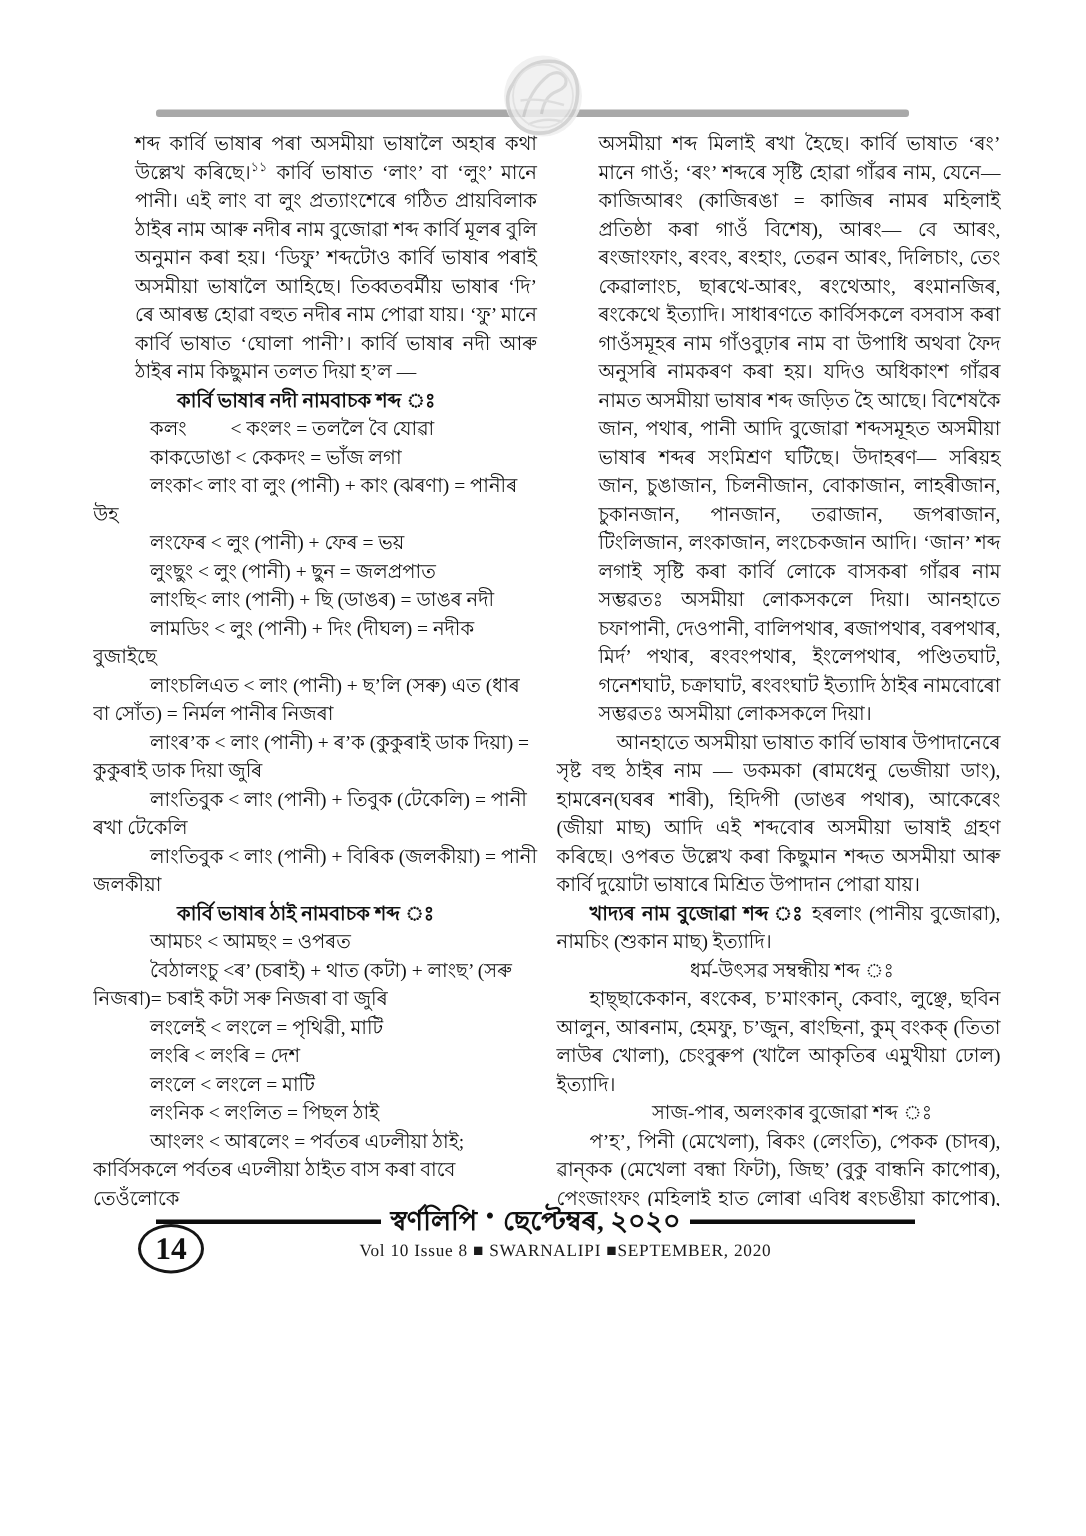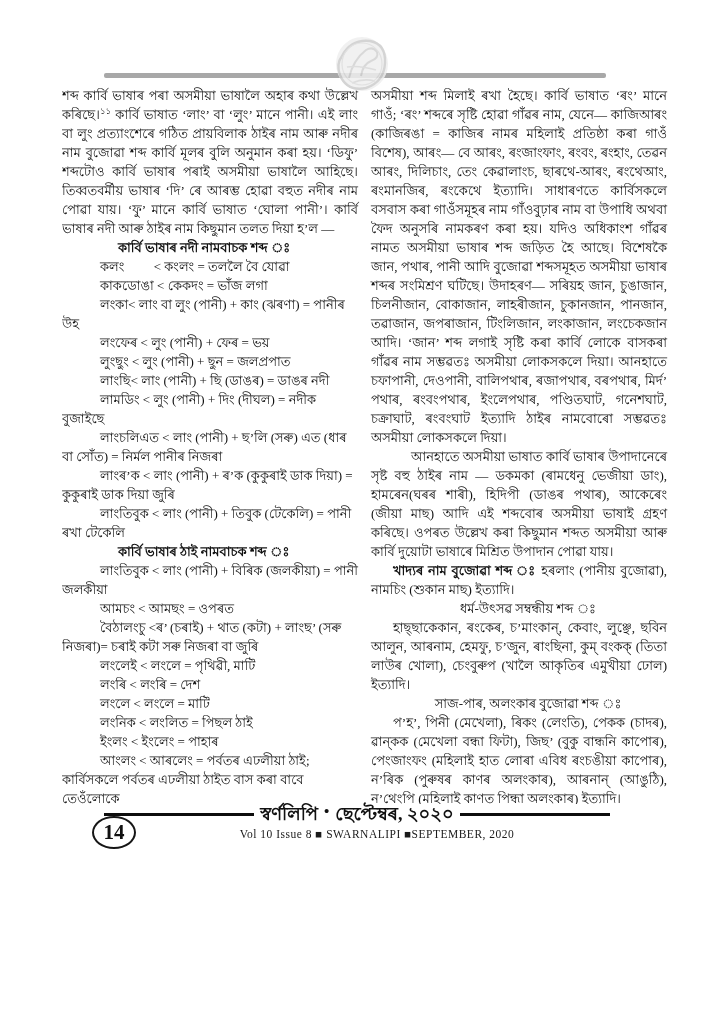--- a/index.html
+++ b/index.html
@@ -14,21 +14,21 @@
     position:absolute;left:104px;top:73px;width:502px;height:5px;
     background:#a8a8a8;border-radius:2px;
   }
   .watermark{position:absolute;left:333px;top:34px;width:58px;height:60px;opacity:0.85;}
   .content{
     position:absolute;left:62px;top:86px;width:606px;height:718px;
     display:flex;gap:13px;overflow:hidden;
   }
   .col{width:296px;font-size:13px;line-height:19px;text-align:justify;}
   .blk{margin:0;padding:0;}
-  .b-para{text-align:justify;}
+  .b-para{text-align:justify;margin-left:28px;}
   .b-para1{text-align:justify;text-indent:22px;}
   .b-para2{text-align:justify;text-indent:40px;}
   .b-headc{font-weight:bold;text-align:left;padding-left:56px;}
   .b-headl{font-weight:normal;text-align:center;text-indent:18px;}
   .b-item{text-align:left;text-indent:38px;}
   .blk sup{font-size:8.5px;line-height:0;vertical-align:super;}
   .footer{position:absolute;left:0;top:800px;width:724px;}
   .footer-rule-row{
     position:absolute;left:104px;top:4px;width:506px;
     display:flex;align-items:center;
@@ -75,29 +75,28 @@
         <p class="blk b-item"><span>কলং   &lt; কংলং = তললৈ বৈ যোৱা</span></p>
         <p class="blk b-item"><span>কাকডোঙা &lt; কেকদং = ভাঁজ লগা</span></p>
         <p class="blk b-item"><span>লংকা&lt; লাং বা লুং (পানী) + কাং (ঝৰণা) = পানীৰ উহ</span></p>
         <p class="blk b-item"><span>লংফেৰ &lt; লুং (পানী) + ফেৰ = ভয়</span></p>
         <p class="blk b-item"><span>লুংছুং &lt; লুং (পানী) + ছুন = জলপ্ৰপাত</span></p>
         <p class="blk b-item"><span>লাংছি&lt; লাং (পানী) + ছি (ডাঙৰ) = ডাঙৰ নদী</span></p>
         <p class="blk b-item"><span>লামডিং &lt; লুং (পানী) + দিং (দীঘল) = নদীক বুজাইছে</span></p>
         <p class="blk b-item"><span>লাংচলিএত &lt; লাং (পানী) + ছ’লি (সৰু) এত (ধাৰ বা সোঁত) = নিৰ্মল পানীৰ নিজৰা</span></p>
         <p class="blk b-item"><span>লাংৰ’ক &lt; লাং (পানী) + ৰ’ক (কুকুৰাই ডাক দিয়া) = কুকুৰাই ডাক দিয়া জুৰি</span></p>
         <p class="blk b-item"><span>লাংতিবুক &lt; লাং (পানী) + তিবুক (টেকেলি) = পানী ৰখা টেকেলি</span></p>
+        <p class="blk b-item"><span>লাংতিবুক &lt; লাং (পানী) + বিৰিক (জলকীয়া) = পানী জলকীয়া</span></p>
         <p class="blk b-headc"><span>কাৰ্বি ভাষাৰ ঠাই নামবাচক শব্দ ঃ</span></p>
-        <p class="blk b-item"><span>লাংতিবুক &lt; লাং (পানী) + বিৰিক (জলকীয়া) = পানী জলকীয়া</span></p>
         <p class="blk b-item"><span>আমচং &lt; আমছং = ওপৰত</span></p>
         <p class="blk b-item"><span>বৈঠালংচু &lt;ৰ’ (চৰাই) + থাত (কটা) + লাংছ’ (সৰু নিজৰা)= চৰাই কটা সৰু নিজৰা বা জুৰি</span></p>
         <p class="blk b-item"><span>লংলেই &lt; লংলে = পৃথিৱী, মাটি</span></p>
         <p class="blk b-item"><span>লংৰি &lt; লংৰি  = দেশ</span></p>
         <p class="blk b-item"><span>লংলে &lt; লংলে = মাটি</span></p>
         <p class="blk b-item"><span>লংনিক &lt; লংলিত = পিছল ঠাই</span></p>
-        <p class="blk b-item"><span>ইংলং  &lt; ইংলেং  = পাহাৰ</span></p>
         <p class="blk b-item"><span>আংলং  &lt; আৰলেং = পৰ্বতৰ এঢলীয়া ঠাই; কাৰ্বিসকলে পৰ্বতৰ এঢলীয়া ঠাইত বাস কৰা বাবে তেওঁলোকে</span></p>
       </div>
     <div class="col" id="col-right">
         <p class="blk b-para"><span>অসমীয়া শব্দ মিলাই ৰখা হৈছে। কাৰ্বি ভাষাত ‘ৰং’ মানে গাওঁ; ‘ৰং’ শব্দৰে সৃষ্টি হোৱা গাঁৱৰ নাম, যেনে— কাজিআৰং (কাজিৰঙা = কাজিৰ নামৰ মহিলাই প্ৰতিষ্ঠা কৰা গাওঁ বিশেষ), আৰং— বে আৰং, ৰংজাংফাং, ৰংবং, ৰংহাং, তেৱন আৰং, দিলিচাং, তেং কেৱালাংচ, ছাৰথে-আৰং, ৰংথেআং, ৰংমানজিৰ, ৰংকেথে ইত্যাদি। সাধাৰণতে কাৰ্বিসকলে বসবাস কৰা গাওঁসমূহৰ নাম গাঁওবুঢ়াৰ নাম বা উপাধি অথবা ফৈদ অনুসৰি নামকৰণ কৰা হয়। যদিও অধিকাংশ গাঁৱৰ নামত অসমীয়া ভাষাৰ শব্দ জড়িত হৈ আছে। বিশেষকৈ জান, পথাৰ, পানী আদি বুজোৱা শব্দসমূহত অসমীয়া ভাষাৰ শব্দৰ সংমিশ্ৰণ ঘটিছে। উদাহৰণ— সৰিয়হ জান, চুঙাজান, চিলনীজান, বোকাজান, লাহৰীজান, চুকানজান, পানজান, তৱাজান, জপৰাজান, টিংলিজান, লংকাজান, লংচেকজান আদি। ‘জান’ শব্দ লগাই সৃষ্টি কৰা কাৰ্বি লোকে বাসকৰা গাঁৱৰ নাম সম্ভৱতঃ অসমীয়া লোকসকলে দিয়া। আনহাতে চফাপানী, দেওপানী, বালিপথাৰ, ৰজাপথাৰ, বৰপথাৰ, মিৰ্দ’ পথাৰ, ৰংবংপথাৰ, ইংলেপথাৰ, পণ্ডিতঘাট, গনেশঘাট, চক্ৰাঘাট, ৰংবংঘাট ইত্যাদি ঠাইৰ নামবোৰো সম্ভৱতঃ অসমীয়া লোকসকলে দিয়া।</span></p>
         <p class="blk b-para2"><span>আনহাতে অসমীয়া ভাষাত কাৰ্বি ভাষাৰ উপাদানেৰে সৃষ্ট বহু ঠাইৰ নাম — ডকমকা (ৰামধেনু ভেজীয়া ডাং), হামৰেন(ঘৰৰ শাৰী), হিদিপী (ডাঙৰ পথাৰ), আকেৰেং (জীয়া মাছ) আদি এই শব্দবোৰ অসমীয়া ভাষাই গ্ৰহণ কৰিছে। ওপৰত উল্লেখ কৰা কিছুমান শব্দত অসমীয়া আৰু কাৰ্বি দুয়োটা ভাষাৰে মিশ্ৰিত উপাদান পোৱা যায়।</span></p>
         <p class="blk b-para1"><span style="font-weight: bold;">খাদ্যৰ নাম বুজোৱা শব্দ ঃ </span><span>হৰলাং (পানীয় বুজোৱা), নামচিং (শুকান মাছ) ইত্যাদি।</span></p>
         <p class="blk b-headl"><span>ধৰ্ম-উৎসৱ সম্বন্ধীয় শব্দ ঃ</span></p>
         <p class="blk b-para1"><span>হাছ্ছাকেকান, ৰংকেৰ, চ’মাংকান্, কেবাং, লুঞ্ছে, ছবিন আলুন, আৰনাম, হেমফু, চ’জুন, ৰাংছিনা, কুম্ বংকক্ (তিতা লাউৰ খোলা), চেংবুৰুপ (খালৈ আকৃতিৰ এমুখীয়া ঢোল) ইত্যাদি।</span></p>
         <p class="blk b-headl"><span>সাজ-পাৰ, অলংকাৰ বুজোৱা শব্দ ঃ</span></p>
         <p class="blk b-para1"><span>প’হ’, পিনী (মেখেলা), ৰিকং (লেংতি), পেকক (চাদৰ), ৱান্‌কক (মেখেলা বন্ধা ফিটা), জিছ’ (বুকু বান্ধনি কাপোৰ), পেংজাংফং (মহিলাই হাত লোৰা এবিধ ৰংচঙীয়া কাপোৰ), ন’ৰিক (পুৰুষৰ কাণৰ অলংকাৰ), আৰনান্ (আঙুঠি), ন’থেংপি (মহিলাই কাণত পিন্ধা অলংকাৰ) ইত্যাদি।</span></p>

